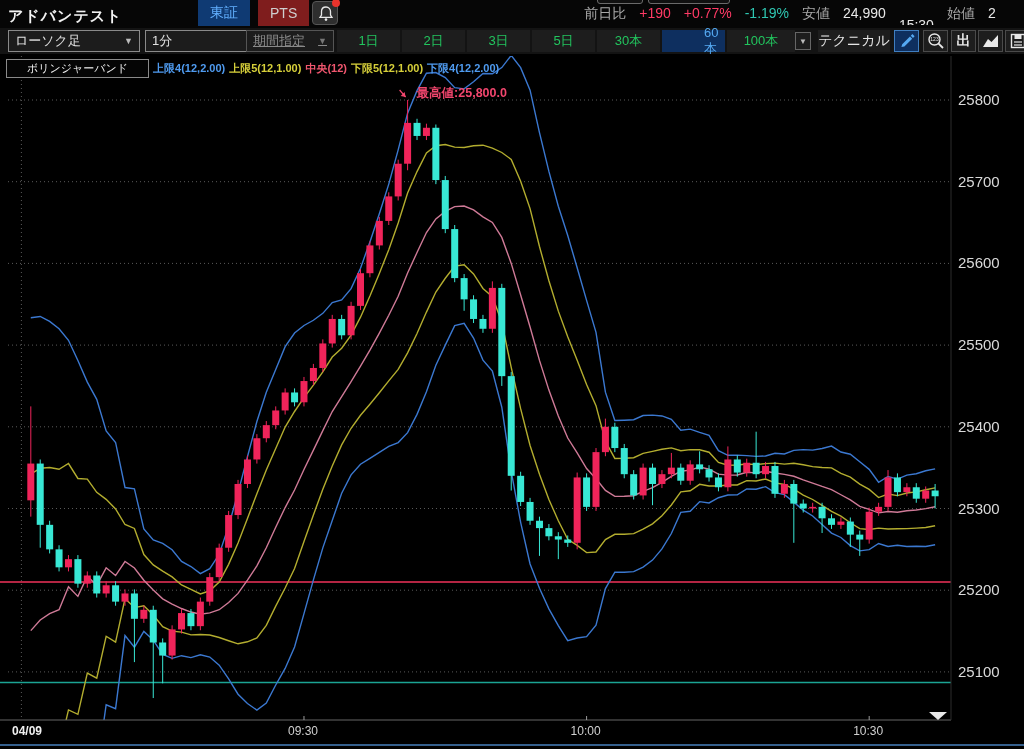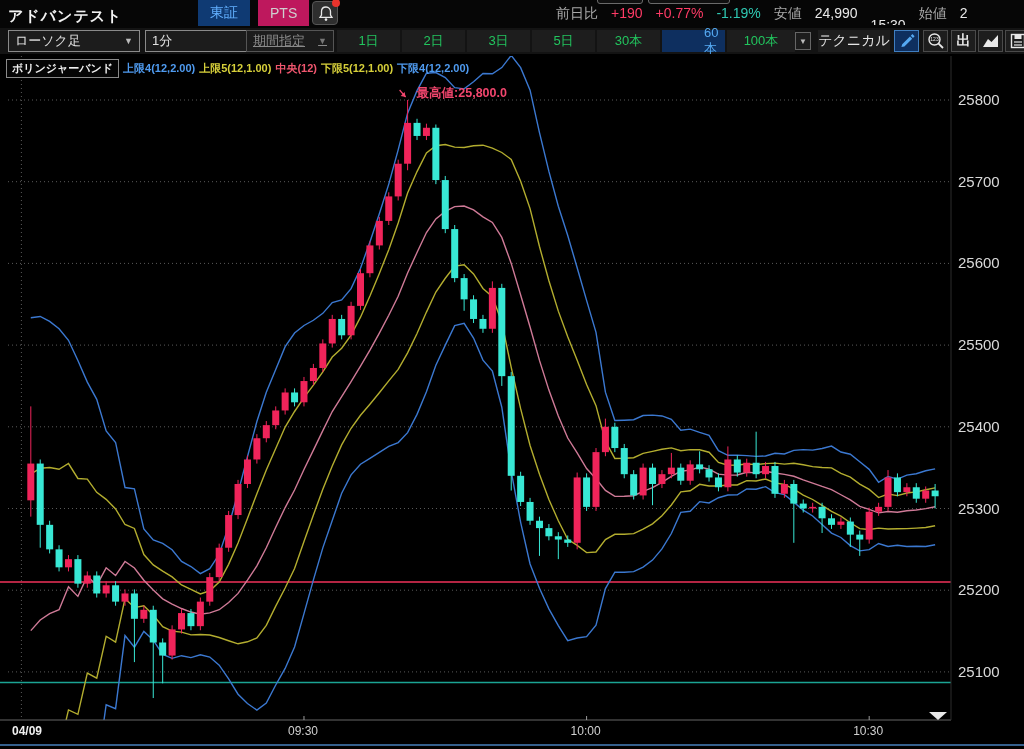--- a/index.html
+++ b/index.html
@@ -9,25 +9,25 @@
 
   
   #header { position:absolute; left:0; top:0; width:1024px; height:28px; background:#060606; }
   #stock-name { position:absolute; left:8px; top:7px; color:#f2f2f2; font-size:15px; font-weight:bold; letter-spacing:1px; }
   .crop-box { position:absolute; top:-14px; height:18px; border:1px solid #6a6a6a; border-radius:3px; background:#101010; }
   #crop1 { left:597px; width:46px; }
   #crop2 { left:648px; width:82px; }
   #market-tabs { position:absolute; left:198px; top:0; height:26px; display:flex;gap:8px; }
   .mtab { height:26px; padding:0 12px; font-size:14px; display:flex; align-items:center; }
   .mtab.active { background:#0f3a73; color:#62b0ff; }
-  .mtab.inactive { background:#be185d; color:#cfcfcf; }
+  .mtab.inactive { background:#7f1d1d; color:#cfcfcf; }
   #bell-btn { position:absolute; left:312px; top:1px; width:26px; height:24px; background:#2e2e2e; border:1px solid #555; border-radius:4px; }
   #bell-btn svg { position:absolute; left:4px; top:3px; }
   #bell-badge { position:absolute; right:-3px; top:-3px; width:8px; height:8px; border-radius:50%; background:#e8332c; }
-  #header-stats { position:absolute; left:556px; top:5px; width:468px; height:20px; display:flex; gap:13px; font-size:14px; white-space:nowrap; overflow:hidden; }
+  #header-stats { position:absolute; left:556px; top:5px; width:468px; height:20px; display:flex; gap:13px; font-size:14px; white-space:nowrap; overflow:hidden;justify-content:center; }
 
   
   #toolbar { position:absolute; left:0; top:28px; width:1024px; height:26px; background:#131313; }
   .dd { position:absolute; top:2px; height:22px; background:#1c1c1c; border:1px solid #8a8a8a; color:#e0e0e0; font-size:13px; display:flex; align-items:center; padding:0 6px; }
   .dd .arr { margin-left:auto; font-size:9px; color:#bbb; }
   #dd-period { border-color:#555; color:#8a8a8a;text-decoration:underline; }
   #dd-period .arr { color:#777; }
   #period-group { position:absolute; left:337px; top:2px; height:22px; display:flex; gap:2px; }
   .pbtn { width:63px; height:22px; background:#1d1d1d; color:#22c55e; font-size:13px; display:flex; align-items:center; justify-content:center; }
   .pbtn.active { background:#0e2f5f; color:#55a9f2;padding-left:42px; }
@@ -36,21 +36,21 @@
   .icon-btn { position:absolute; top:2px; width:25px; height:22px; background:#1d1d1d; border:1px solid #4a4a4a; display:flex; align-items:center; justify-content:center; }
   #pencil-btn { left:894px; background:#0e2f5f; border-color:#3f7ec0; }
   #zoomv-btn { left:923px; }
   #out-btn { left:951px; color:#e8e8e8; font-size:14px; font-weight:bold; }
   #achart-btn { left:978px; }
   #save-btn { left:1005px; width:25px; }
 
   
   #chart-pane { position:absolute; left:0; top:54px; width:1024px; height:695px; background:#000; }
   #legend { position:absolute; left:6px; top:5px; display:flex; align-items:center; font-size:11px; z-index:5; white-space:nowrap; }
-  #legend-title { border:1px solid #8a8a8a; color:#f0f0f0; padding:1px 5px; background:#050505; font-weight:bold; }
+  #legend-title { border:1px solid #8a8a8a; color:#f0f0f0; padding:1px 20px; background:#050505; font-weight:normal; }
   .leg-item { margin-left:4px; font-weight:bold; }
   #chart-svg { position:absolute; left:0; top:2px; }
 </style>
 </head>
 <body>
 <div id="app">
 
   <div id="header">
     <div id="stock-name">アドバンテスト</div>
     <div id="crop1" class="crop-box"></div>

